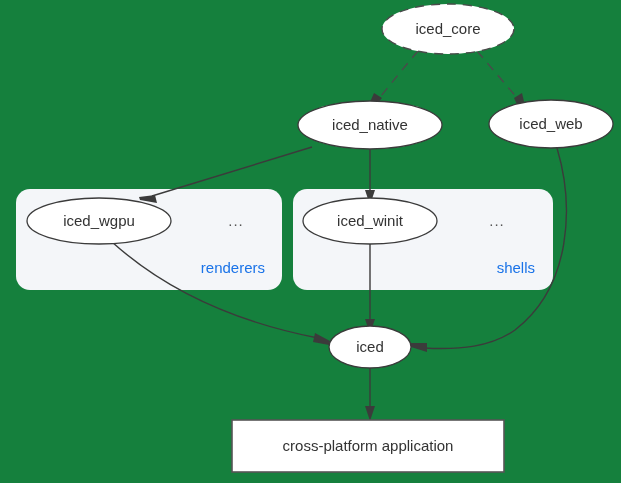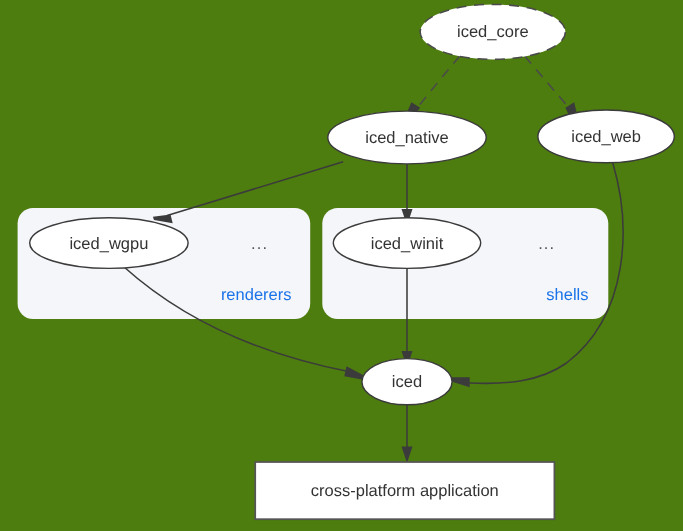--- a/index.html
+++ b/index.html
@@ -7,21 +7,21 @@
     padding: 0;
     background: #ffffff;
   }
   body {
     font-family: "Liberation Sans", sans-serif;
   }
   #canvas {
     position: relative;
     width: 621px;
     height: 483px;
-    background: #4d7c0f;
+    background: #15803d;
     overflow: hidden;
   }
   #graph-svg {
     position: absolute;
     left: 0;
     top: 0;
     width: 621px;
     height: 483px;
   }
   .node-label {

